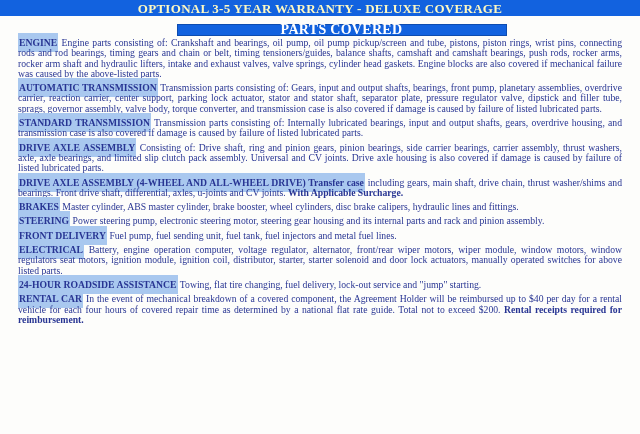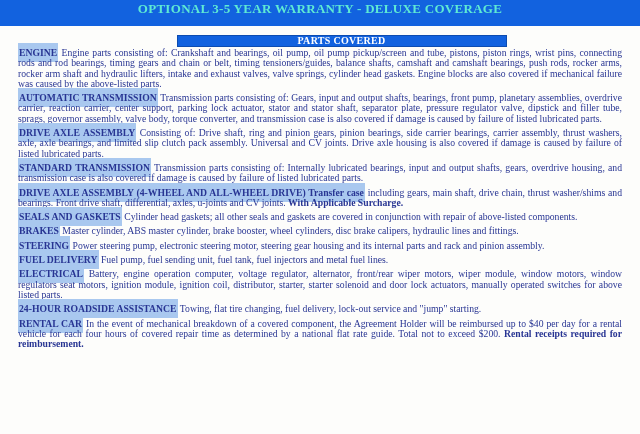--- a/index.html
+++ b/index.html
@@ -15,41 +15,41 @@
     background:#e8e8e8;
     font-family:"Liberation Serif", serif;
   }
   .page{
     width:640px;height:434px;
     background:var(--page-bg);
     overflow:hidden;
   }
   .topbar{
     background:var(--bar-blue);
-    color:#5eead4;
-    height:26px;
+    color:#fef9c3;
+    height:16px;
     line-height:18px;
     text-align:center;
     font-weight:bold;
     font-size:13px;
     letter-spacing:0.3px;
   }
   .subbar-wrap{
     text-align:center;
     margin-top:4px;
     height:12px;
   }
   .subbar{
     display:inline-block;
     width:330px;
     background:var(--bar-blue);
     border:1px solid #0d4cb0;
     color:#fff;
     font-weight:bold;
-    font-size:10px;
+    font-size:14px;
     line-height:10px;
     letter-spacing:0.3px;
     margin-left:43px;
   }
   main{
     padding:6px 18px 0 18px;
   }
   p.section{
     margin:0 0 4px 0;
     font-size:9.7px;
@@ -73,24 +73,23 @@
 <div class="page">
   <div class="topbar">OPTIONAL 3-5 YEAR WARRANTY - DELUXE COVERAGE</div>
 
   <div class="subbar-wrap">
     <div class="subbar">PARTS COVERED</div>
   </div>
 
   <main>
       <p class="section"><span class="label">ENGINE</span> <span>Engine parts consisting of: Crankshaft and bearings, oil pump, oil pump pickup/screen and tube, pistons, piston rings, wrist pins, connecting rods and rod bearings, timing gears and chain or belt, timing tensioners/guides, balance shafts, camshaft and camshaft bearings, push rods, rocker arms, rocker arm shaft and hydraulic lifters, intake and exhaust valves, valve springs, cylinder head gaskets. Engine blocks are also covered if mechanical failure was caused by the above-listed parts.</span></p>
       <p class="section"><span class="label">AUTOMATIC TRANSMISSION</span> <span>Transmission parts consisting of: Gears, input and output shafts, bearings, front pump, planetary assemblies, overdrive carrier, reaction carrier, center support, parking lock actuator, stator and stator shaft, separator plate, pressure regulator valve, dipstick and filler tube, sprags, governor assembly, valve body, torque converter, and transmission case is also covered if damage is caused by failure of listed lubricated parts.</span></p>
+      <p class="section"><span class="label">STANDARD TRANSMISSION</span> <span>Transmission parts consisting of: Internally lubricated bearings, input and output shafts, gears, overdrive housing, and transmission case is also covered if damage is caused by failure of listed lubricated parts.</span></p>
       <p class="section"><span class="label">DRIVE AXLE ASSEMBLY</span> <span>Consisting of: Drive shaft, ring and pinion gears, pinion bearings, side carrier bearings, carrier assembly, thrust washers, axle, axle bearings, and limited slip clutch pack assembly. Universal and CV joints. Drive axle housing is also covered if damage is caused by failure of listed lubricated parts.</span></p>
-      <p class="section"><span class="label">STANDARD TRANSMISSION</span> <span>Transmission parts consisting of: Internally lubricated bearings, input and output shafts, gears, overdrive housing, and transmission case is also covered if damage is caused by failure of listed lubricated parts.</span></p>
       <p class="section"><span class="label">DRIVE AXLE ASSEMBLY (4-WHEEL AND ALL-WHEEL DRIVE) Transfer case</span> <span>including gears, main shaft, drive chain, thrust washer/shims and bearings. Front drive shaft, differential, axles, u-joints and CV joints.</span> <span class="bold-suffix">With Applicable Surcharge.</span></p>
-      <p class="section"><span class="label">SEALS AND GASKETS</span> <span>Cylinder head gaskets; all other seals and gaskets are covered in conjunction with repair of above-listed components.</span></p>
       <p class="section"><span class="label">BRAKES</span> <span>Master cylinder, ABS master cylinder, brake booster, wheel cylinders, disc brake calipers, hydraulic lines and fittings.</span></p>
       <p class="section"><span class="label">STEERING</span> <span>Power steering pump, electronic steering motor, steering gear housing and its internal parts and rack and pinion assembly.</span></p>
-      <p class="section"><span class="label">FUEL DELIVERY</span> <span>Fuel pump, fuel sending unit, fuel tank, fuel injectors and metal fuel lines.</span></p>
+      <p class="section"><span class="label">FRONT DELIVERY</span> <span>Fuel pump, fuel sending unit, fuel tank, fuel injectors and metal fuel lines.</span></p>
       <p class="section"><span class="label">ELECTRICAL</span> <span>Battery, engine operation computer, voltage regulator, alternator, front/rear wiper motors, wiper module, window motors, window regulators seat motors, ignition module, ignition coil, distributor, starter, starter solenoid and door lock actuators, manually operated switches for above listed parts.</span></p>
       <p class="section"><span class="label">24-HOUR ROADSIDE ASSISTANCE</span> <span>Towing, flat tire changing, fuel delivery, lock-out service and "jump" starting.</span></p>
       <p class="section"><span class="label">RENTAL CAR</span> <span>In the event of mechanical breakdown of a covered component, the Agreement Holder will be reimbursed up to $40 per day for a rental vehicle for each four hours of covered repair time as determined by a national flat rate guide. Total not to exceed $200.</span> <span class="bold-suffix">Rental receipts required for reimbursement.</span></p>
     </main>
 </div>
 
 </body></html>

